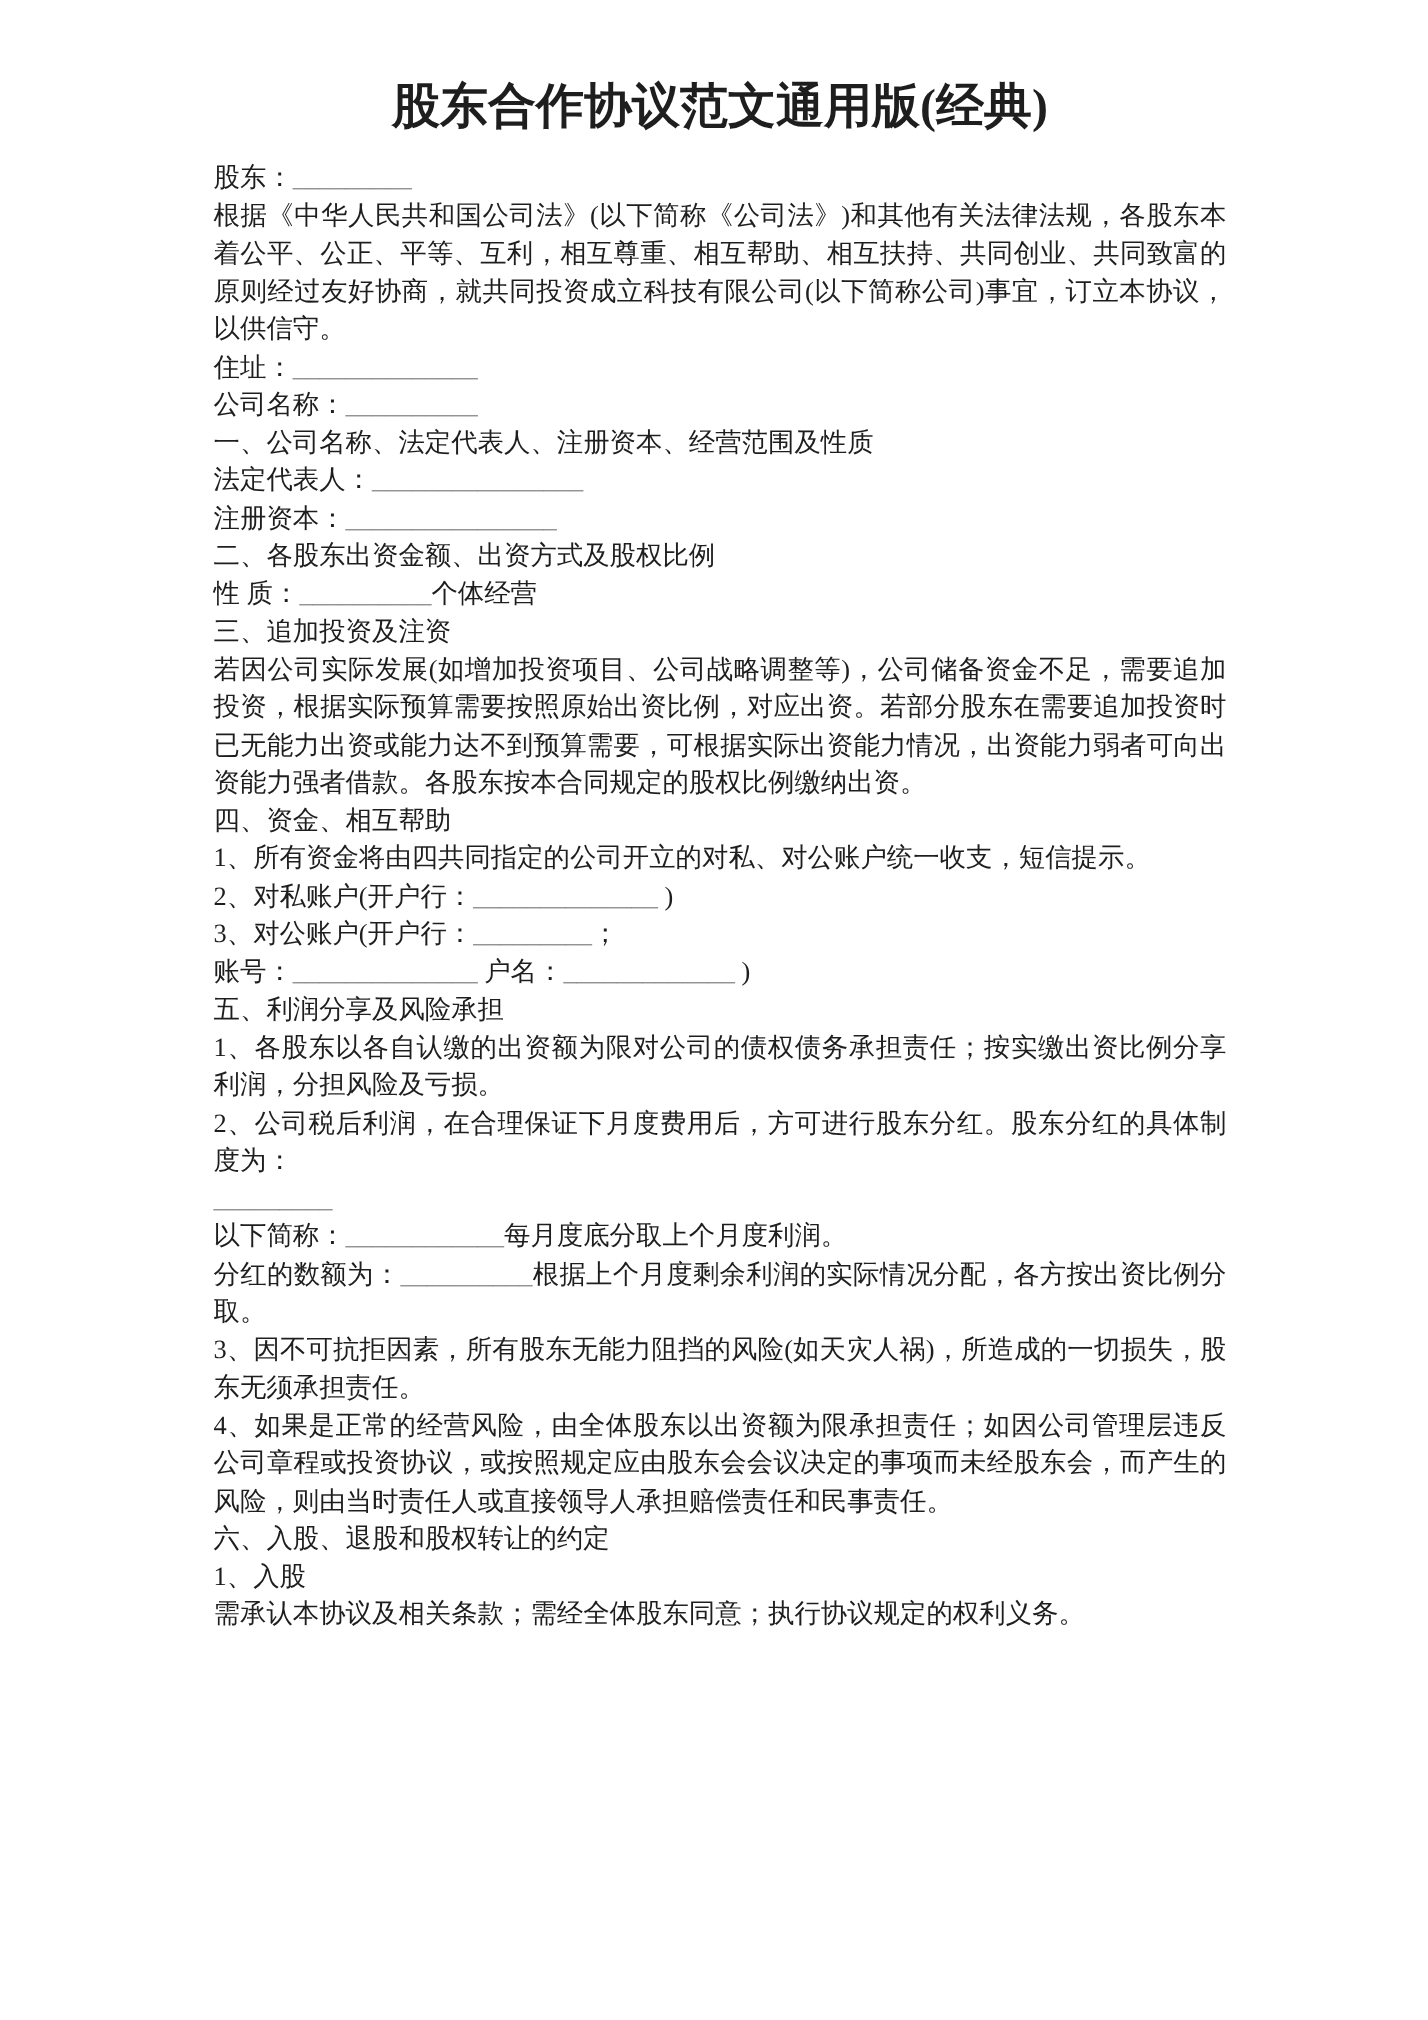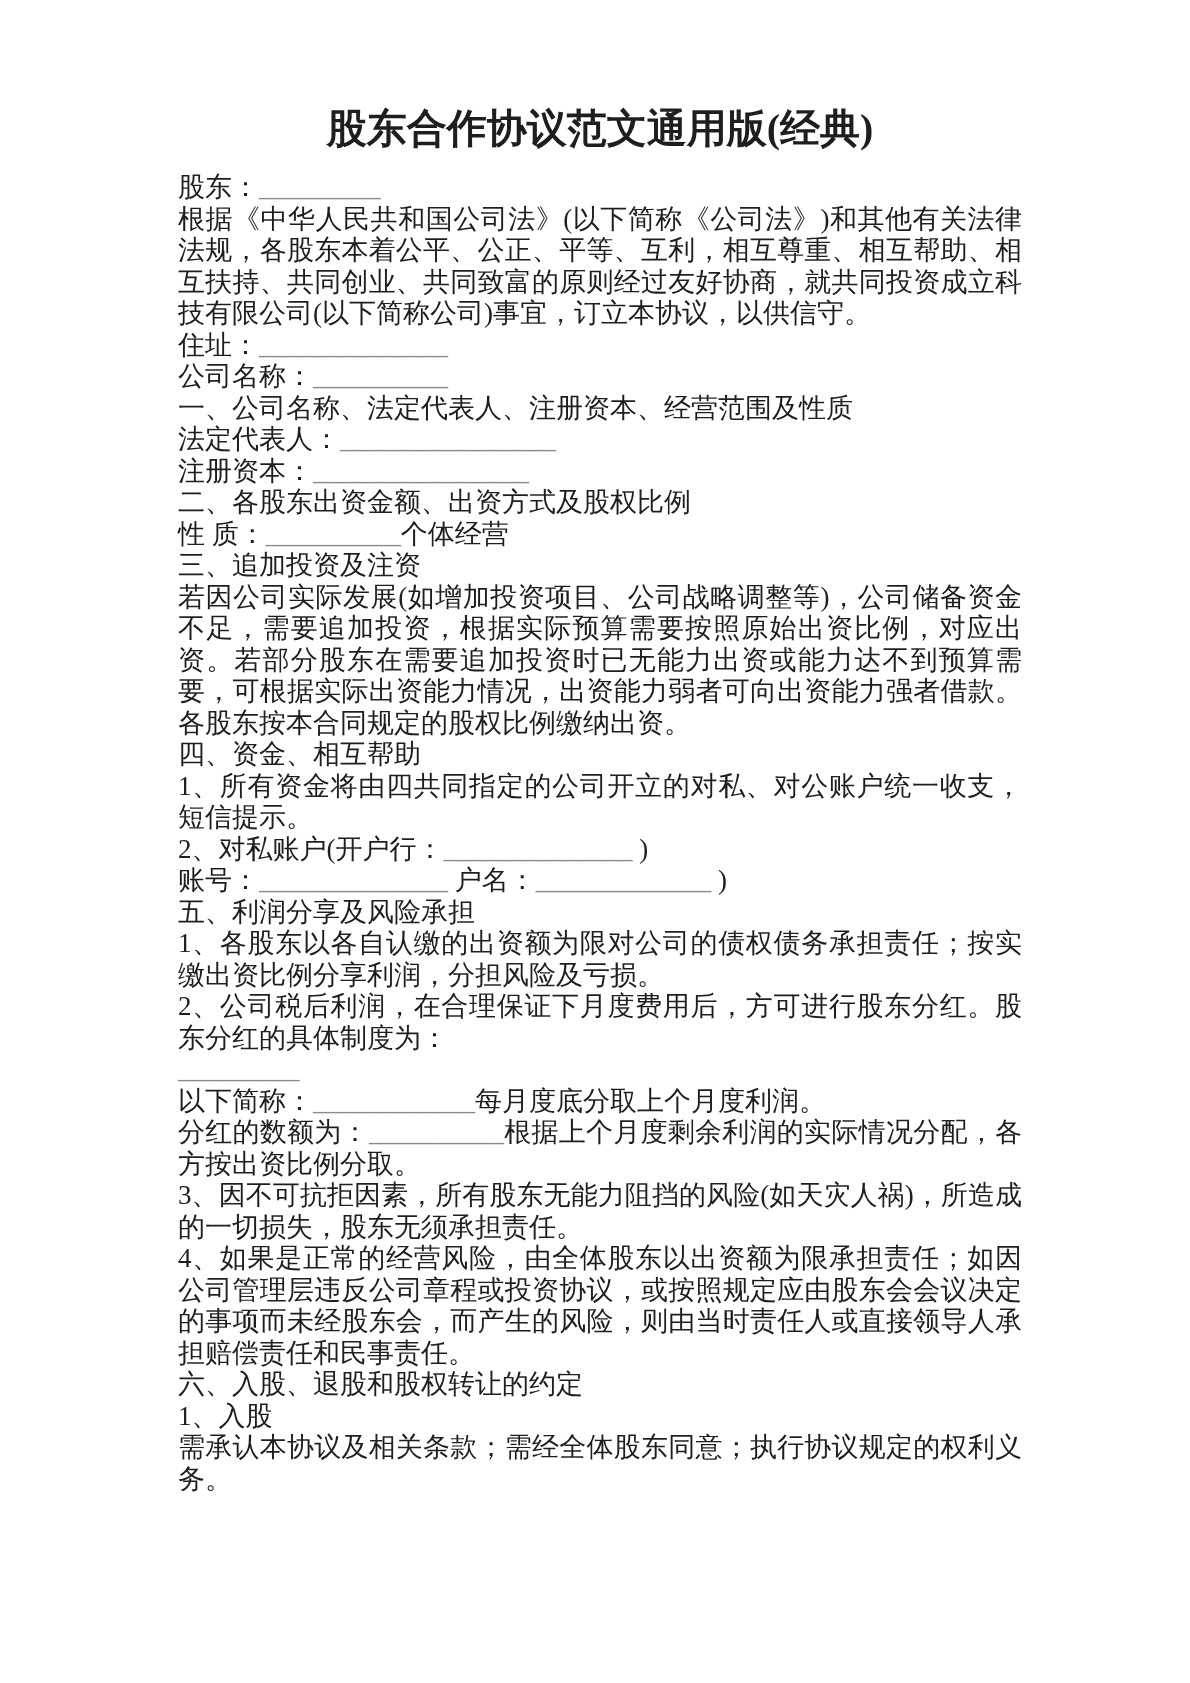--- a/index.html
+++ b/index.html
@@ -11,34 +11,34 @@
   body{
     width:1190px;height:1683px;
     background:var(--bg-color);
     color:var(--text-color);
     font-family:"Liberation Serif","DejaVu Serif",serif;
     overflow:hidden;
   }
   .page{
     box-sizing:border-box;
     width:1190px;height:1683px;
-    padding:104px 168px 0 178px;
+    padding:64px 168px 0 178px;
     background:var(--bg-color);
   }
   .doc-title{
     margin:0 0 18px 0;
     font-size:40px;
     line-height:50px;
     font-weight:bold;
     text-align:center;
     white-space:nowrap;
   }
   .doc-body p{
     margin:0;
-    font-size:27px;
+    font-size:22px;
     line-height:31.5px;
     text-align:justify;
     word-break:break-all;
     font-family:Liberation Serif, serif;
   }
   .doc-body p span{white-space:pre-wrap;}
   .blank{
     color:var(--blank-color);
     letter-spacing:0;
   }
@@ -56,20 +56,21 @@
       <p><span>一、公司名称、法定代表人、注册资本、经营范围及性质</span></p>
       <p><span>法定代表人：</span><span class="blank">________________</span></p>
       <p><span>注册资本：</span><span class="blank">________________</span></p>
       <p><span>二、各股东出资金额、出资方式及股权比例</span></p>
       <p><span>性 质：</span><span class="blank">__________</span><span>个体经营</span></p>
       <p><span>三、追加投资及注资</span></p>
       <p><span>若因公司实际发展(如增加投资项目、公司战略调整等)，公司储备资金不足，需要追加投资，根据实际预算需要按照原始出资比例，对应出资。若部分股东在需要追加投资时已无能力出资或能力达不到预算需要，可根据实际出资能力情况，出资能力弱者可向出资能力强者借款。各股东按本合同规定的股权比例缴纳出资。</span></p>
       <p><span>四、资金、相互帮助</span></p>
       <p><span>1、所有资金将由四共同指定的公司开立的对私、对公账户统一收支，短信提示。</span></p>
       <p><span>2、对私账户(开户行：</span><span class="blank">______________</span><span> )</span></p>
+      <p><span>3、对公账户(开户行：</span><span class="blank">_________</span><span>；</span></p>
       <p><span>账号：</span><span class="blank">______________</span><span> 户名：</span><span class="blank">_____________</span><span> )</span></p>
       <p><span>五、利润分享及风险承担</span></p>
       <p><span>1、各股东以各自认缴的出资额为限对公司的债权债务承担责任；按实缴出资比例分享利润，分担风险及亏损。</span></p>
       <p><span>2、公司税后利润，在合理保证下月度费用后，方可进行股东分红。股东分红的具体制度为：</span></p>
       <p><span class="blank">_________</span></p>
       <p><span>以下简称：</span><span class="blank">____________</span><span>每月度底分取上个月度利润。</span></p>
       <p><span>分红的数额为：</span><span class="blank">__________</span><span>根据上个月度剩余利润的实际情况分配，各方按出资比例分取。</span></p>
       <p><span>3、因不可抗拒因素，所有股东无能力阻挡的风险(如天灾人祸)，所造成的一切损失，股东无须承担责任。</span></p>
       <p><span>4、如果是正常的经营风险，由全体股东以出资额为限承担责任；如因公司管理层违反公司章程或投资协议，或按照规定应由股东会会议决定的事项而未经股东会，而产生的风险，则由当时责任人或直接领导人承担赔偿责任和民事责任。</span></p>
       <p><span>六、入股、退股和股权转让的约定</span></p>

